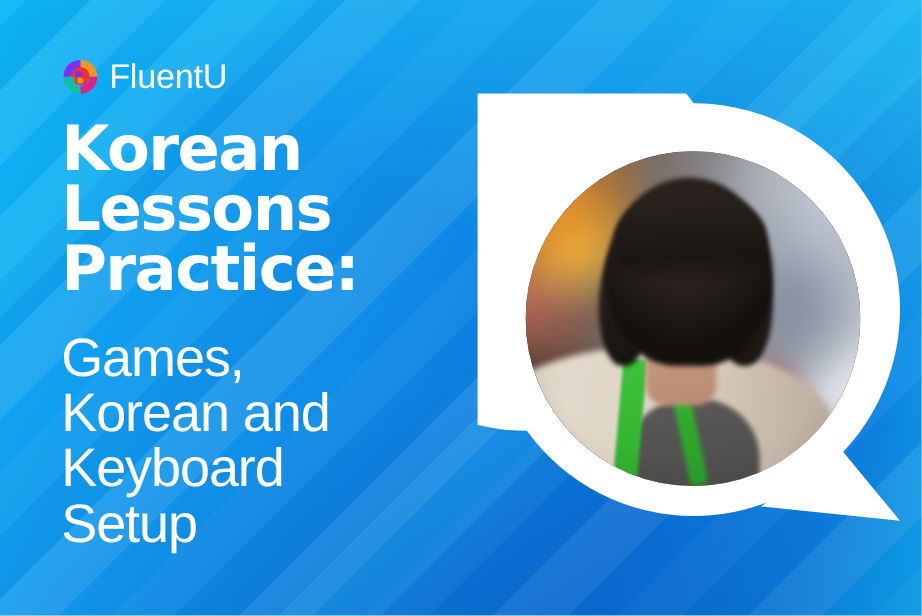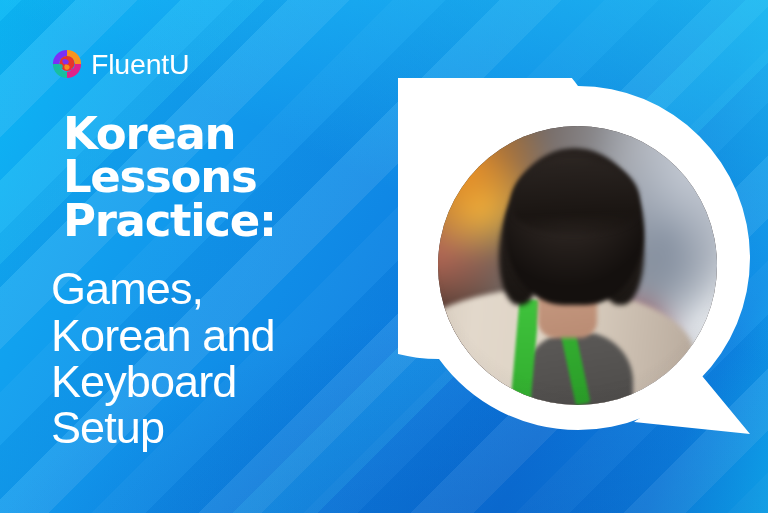--- a/index.html
+++ b/index.html
@@ -110,25 +110,25 @@
 
   
   .headline {
     position: absolute;
     left: 51px;
     top: 100px;
     width: 360px;
   }
   .title-block {
     color: #ffffff;
-    font-size: 45px;
+    font-size: 52px;
     font-weight: 700;
     line-height: 0.965;
     letter-spacing: -1.3px;
-    margin: 12px;
+    margin: 0;
     font-family: "DejaVu Sans", sans-serif;
   }
   .title-line { display: block; white-space: nowrap; }
 
   .subtitle-block {
     color: #ffffff;
     font-size: 45px;
     font-weight: 300;
     line-height: 1.03;
     letter-spacing: -0.9px;

